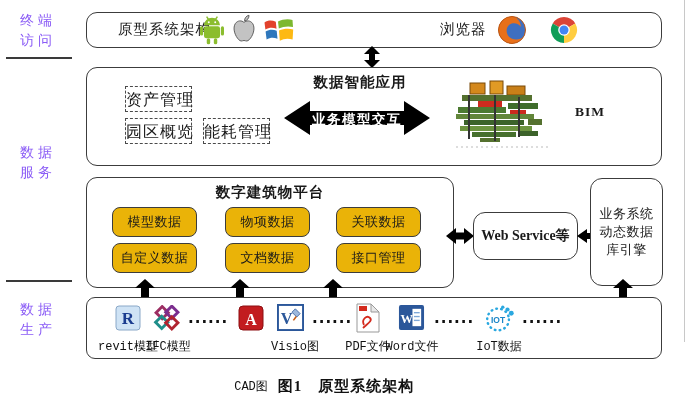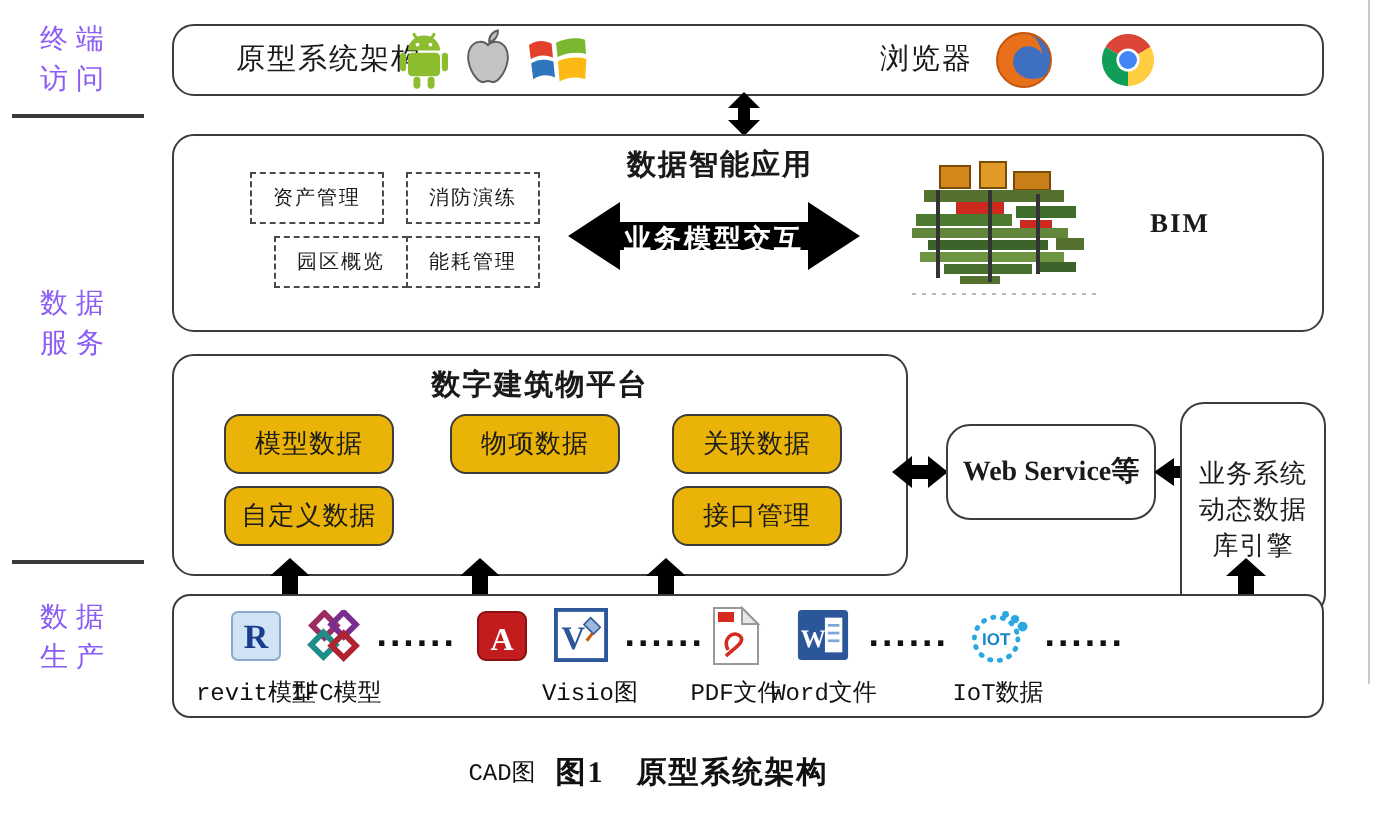--- a/index.html
+++ b/index.html
@@ -16,33 +16,33 @@
   .side-divider{position:absolute;left:6px;width:66px;border-top:2px solid #3a3a3a;height:0;}
   
   .box{
     position:absolute;background:#fff;border:1.6px solid #3c3c3c;border-radius:11px;
     box-sizing:border-box;
   }
   .label14{position:absolute;font-size:14.5px;letter-spacing:1px;white-space:nowrap;}
   .bold-title{position:absolute;font-weight:bold;font-size:14.5px;letter-spacing:1px;text-align:center;white-space:nowrap;}
   .dashed-box{
     position:absolute;width:67px;height:26px;border:1.6px dashed #4a4a4a;background:#fff;
-    font-size:10px;letter-spacing:1px;text-align:center;line-height:26px;box-sizing:border-box;white-space:nowrap;
+    font-size:16px;letter-spacing:1px;text-align:center;line-height:26px;box-sizing:border-box;white-space:nowrap;
   }
   .data-box{
     position:absolute;width:85px;height:30px;border:1.5px solid #3c3c3c;border-radius:8px;background:#eab308;
     font-size:13px;letter-spacing:.5px;text-align:center;line-height:28px;box-sizing:border-box;white-space:nowrap;
   }
   .arrow-label{
     position:absolute;color:#fff;font-weight:bold;font-size:13.5px;letter-spacing:1.5px;
     text-align:center;white-space:nowrap;
   }
   .engine-box{
     display:flex;flex-direction:column;justify-content:center;align-items:center;
-    font-size:13px;letter-spacing:.5px;line-height:18px;text-align:left;margin-top:23px;
+    font-size:13px;letter-spacing:.5px;line-height:18px;text-align:left;
   }
   .ws-box{display:flex;align-items:center;justify-content:center;font-weight:bold;font-size:14px;white-space:nowrap;}
   .prod-label{
     position:absolute;top:338px;font-size:12px;text-align:center;white-space:nowrap;color:#111;
     font-family:"Liberation Mono","DejaVu Sans Mono",monospace;letter-spacing:0;
   }
   .dots{
     position:absolute;top:309px;font-weight:bold;font-size:15px;letter-spacing:1px;color:#111;
     font-family:"DejaVu Sans","Liberation Sans",sans-serif;white-space:nowrap;
   }
@@ -124,22 +124,21 @@
   </svg>
 
   <svg class="abs" style="left:362px;top:46px;" width="20" height="22" viewBox="0 0 20 22">
     <polygon points="10,0 18,8 13,8 13,14 18,14 10,22 2,14 7,14 7,8 2,8" fill="#000"></polygon>
   </svg>
 
   <div class="box" style="left:86px;top:67px;width:576px;height:99px;"></div>
   <div class="bold-title" style="left:300px;top:73px;width:120px;">数据智能应用</div>
 
   <div class="dashed-box" style="left:125px;top:86px;">资产管理</div>
-  <div class="dashed-box" style="left:203px;top:86px;">消防演练</div>
-  <div class="dashed-box" style="left:125px;top:118px;margin-left:12px;">园区概览</div>
+  <div class="dashed-box" style="left:125px;top:118px;">园区概览</div>
   <div class="dashed-box" style="left:203px;top:118px;">能耗管理</div>
 
   <svg class="abs" style="left:284px;top:99px;" width="146" height="38" viewBox="0 0 146 38">
     <polygon points="0,19 26,2 26,12 120,12 120,2 146,19 120,36 120,26 26,26 26,36" fill="#000"></polygon>
   </svg>
   <div class="arrow-label" style="left:284px;top:111px;width:146px;">业务模型交互</div>
 
   <svg class="abs" style="left:450px;top:79px;" width="102" height="72" viewBox="0 0 102 72">
     <rect x="20" y="4" width="15" height="11" fill="#d4881c" stroke="#7a4a08" stroke-width="1"></rect>
     <rect x="40" y="2" width="13" height="13" fill="#e09a25" stroke="#7a4a08" stroke-width="1"></rect>
@@ -163,20 +162,21 @@
   </svg>
   <div class="bold-title" style="left:570px;top:104px;width:40px;font-size:13.5px;">BIM</div>
 
   <div class="box" style="left:86px;top:177px;width:368px;height:111px;"></div>
   <div class="bold-title" style="left:200px;top:183px;width:140px;">数字建筑物平台</div>
 
   <div class="data-box" style="left:112px;top:207px;">模型数据</div>
   <div class="data-box" style="left:225px;top:207px;">物项数据</div>
   <div class="data-box" style="left:336px;top:207px;">关联数据</div>
   <div class="data-box" style="left:112px;top:243px;">自定义数据</div>
+  <div class="data-box" style="left:225px;top:243px;">文档数据</div>
   <div class="data-box" style="left:336px;top:243px;">接口管理</div>
 
   <svg class="abs" style="left:446px;top:227px;" width="28" height="18" viewBox="0 0 28 18">
     <polygon points="0,9 10,1 10,5.5 18,5.5 18,1 28,9 18,17 18,12.5 10,12.5 10,17" fill="#000"></polygon>
   </svg>
 
   <div class="box ws-box" style="left:473px;top:212px;width:105px;height:48px;border-radius:12px;">
     <span>Web Service等</span>
   </div>
 

